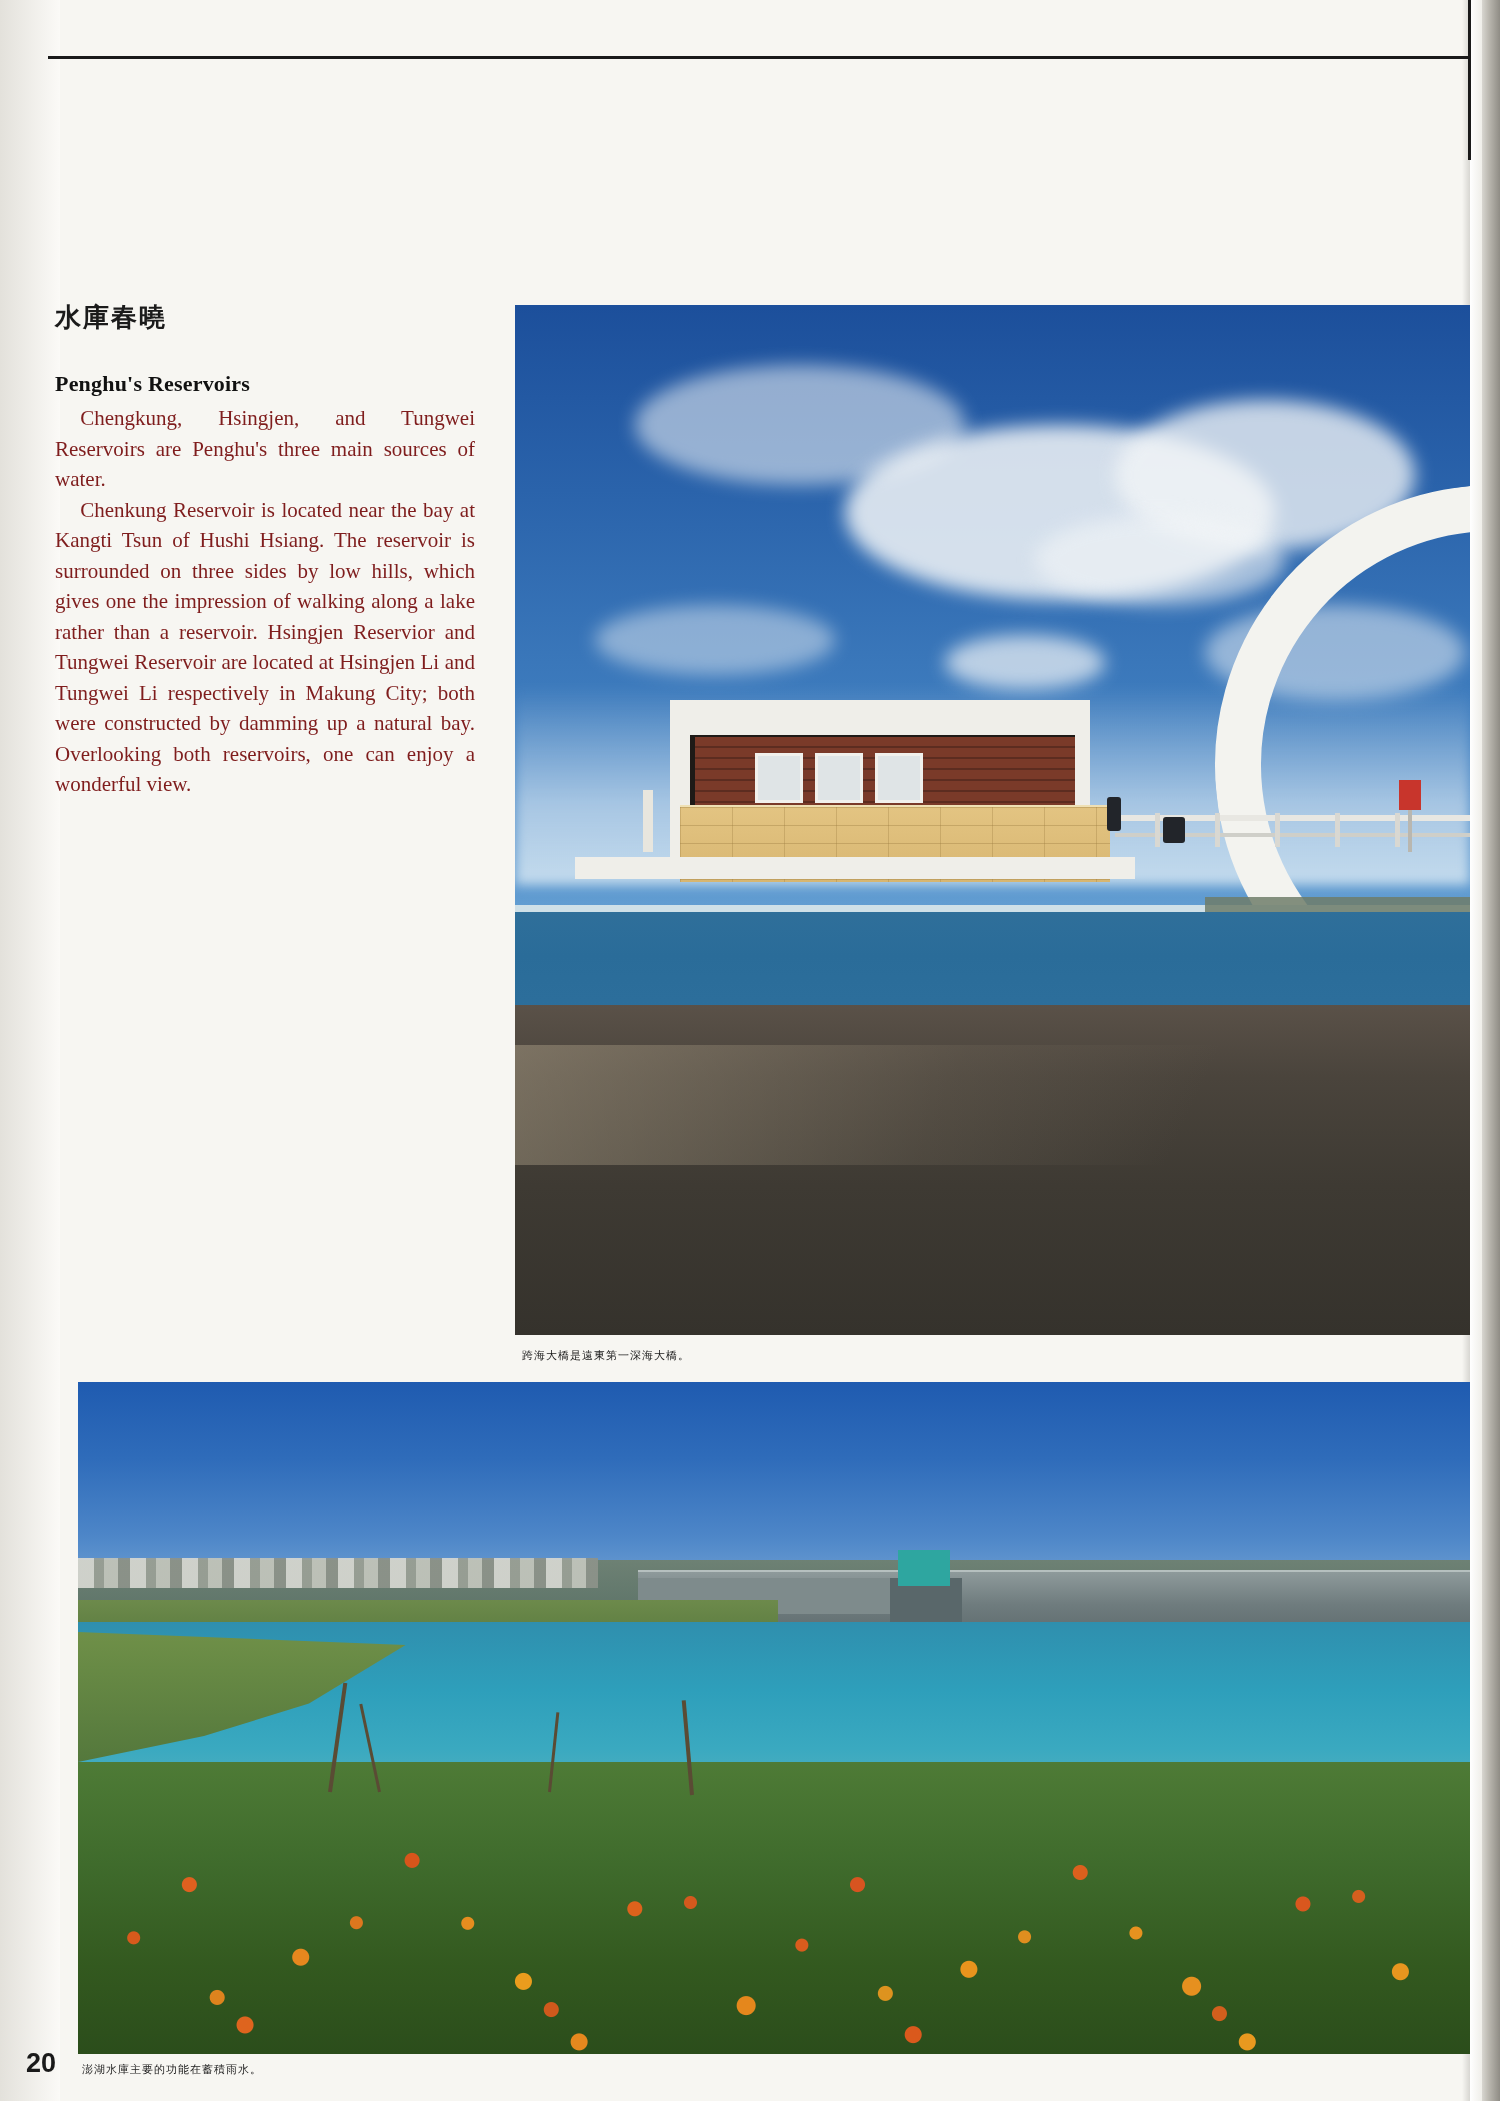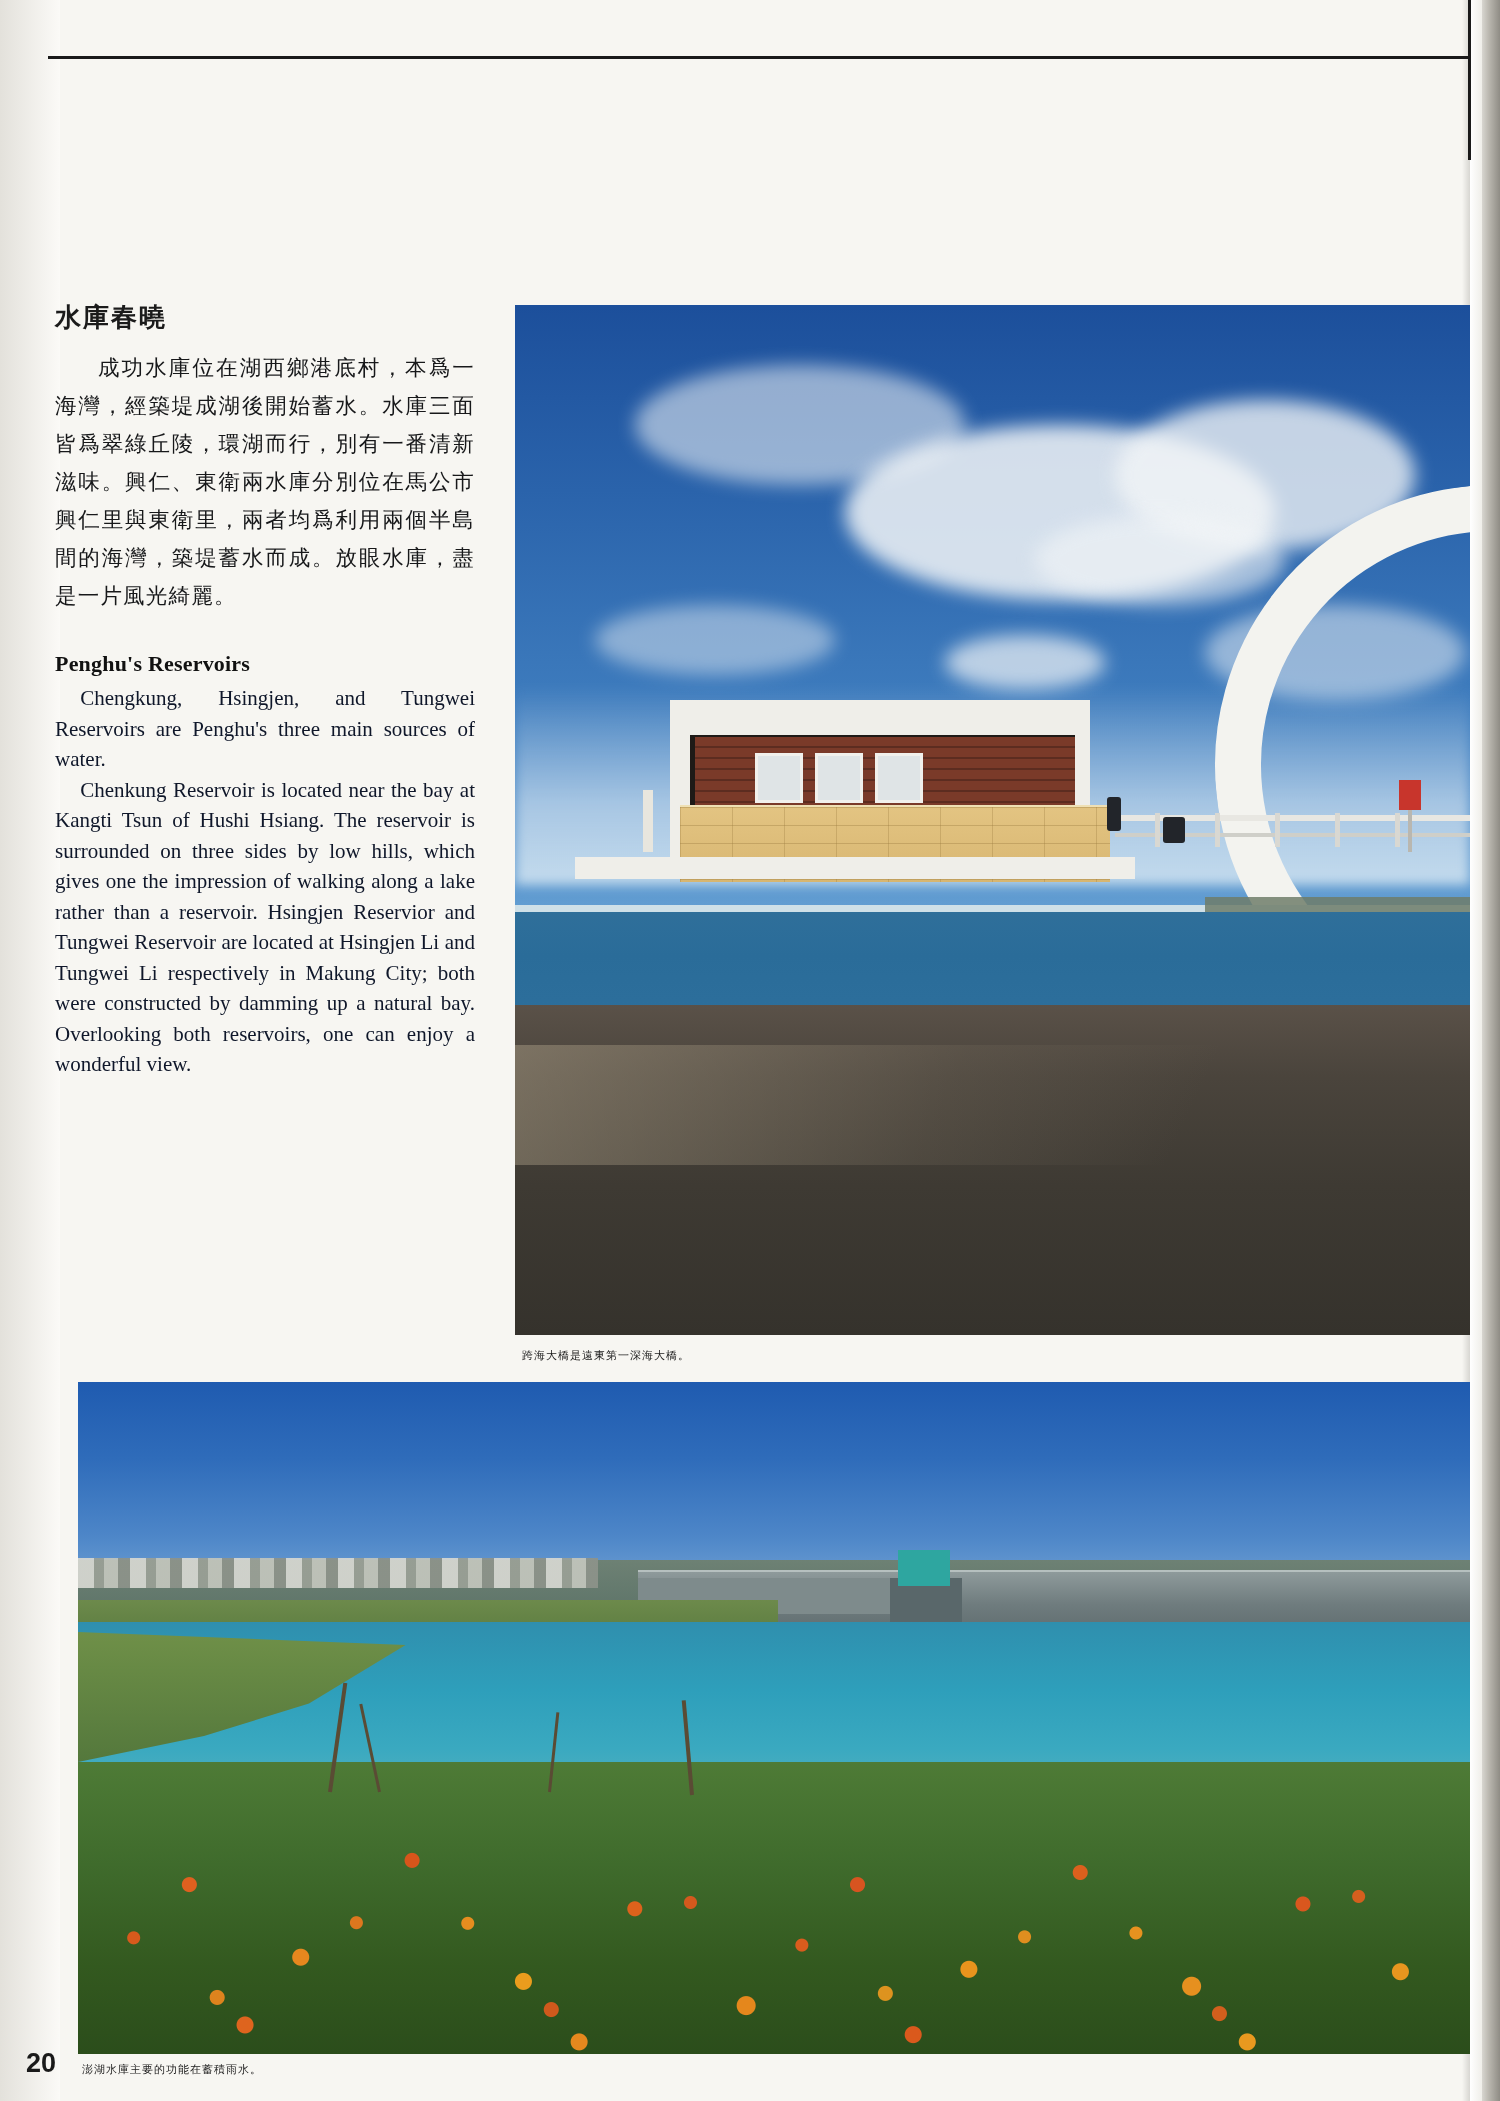--- a/index.html
+++ b/index.html
@@ -86,21 +86,21 @@
     font-weight: bold;
     font-size: 22px;
     color: #111111;
     margin: 36px 0 6px 0;
     letter-spacing: 0.2px;
   }
   .en-p {
     font-family: "Liberation Serif", serif;
     font-size: 21px;
     line-height: 30.5px;
-    color: #0f172a;
+    color: #7f1d1d;
     margin: 0;
     text-align: justify;
     text-indent: 1.2em;
   }
 
   
   .photo-top {
     position: absolute;
     left: 515px;
     top: 305px;
@@ -390,21 +390,20 @@
 <div class="paper-shadow-left"></div>
 <div class="gutter-right2"></div>
 <div class="gutter-right"></div>
 <div class="curl"></div>
 
 <div class="rule-top"></div>
 <div class="rule-top-right-tick"></div>
 
 <div class="text-col">
   <h1 class="cjk-heading">水庫春曉</h1>
-  <p class="cjk-p" style="margin-top:2px;">成功水庫位在湖西鄉港底村，本爲一海灣，經築堤成湖後開始蓄水。水庫三面皆爲翠綠丘陵，環湖而行，別有一番清新滋味。興仁、東衛兩水庫分別位在馬公市興仁里與東衛里，兩者均爲利用兩個半島間的海灣，築堤蓄水而成。放眼水庫，盡是一片風光綺麗。</p>
 
   <h2 class="en-heading">Penghu's Reservoirs</h2>
   <p class="en-p">Chengkung, Hsingjen, and Tungwei Reservoirs are Penghu's three main sources of water.</p>
   <p class="en-p">Chenkung Reservoir is located near the bay at Kangti Tsun of Hushi Hsiang. The reservoir is surrounded on three sides by low hills, which gives one the impression of walking along a lake rather than a reservoir. Hsingjen Reservior and Tungwei Reservoir are located at Hsingjen Li and Tungwei Li respectively in Makung City; both were constructed by damming up a natural bay. Overlooking both reservoirs, one can enjoy a wonderful view.</p>
 </div>
 
 <figure class="photo-top" style="margin:0;">
   <div class="p1-sky"></div>
   <div class="cloud c1"></div>
   <div class="cloud c2"></div>

